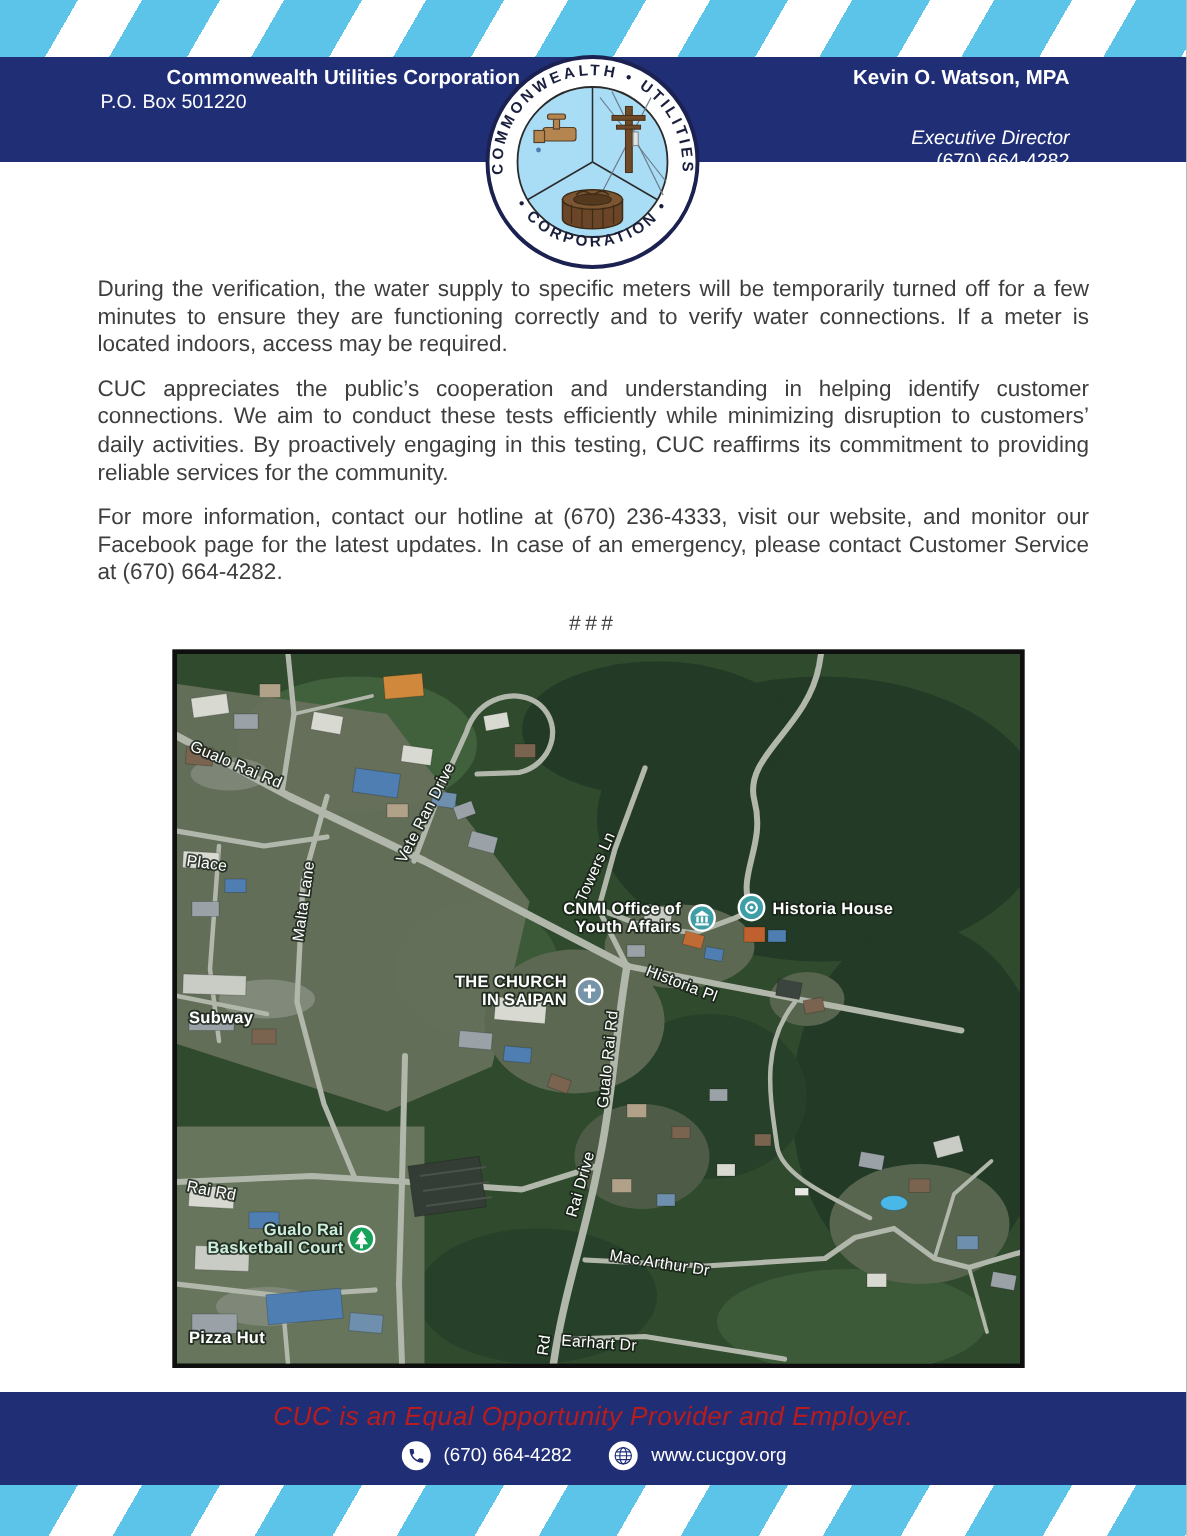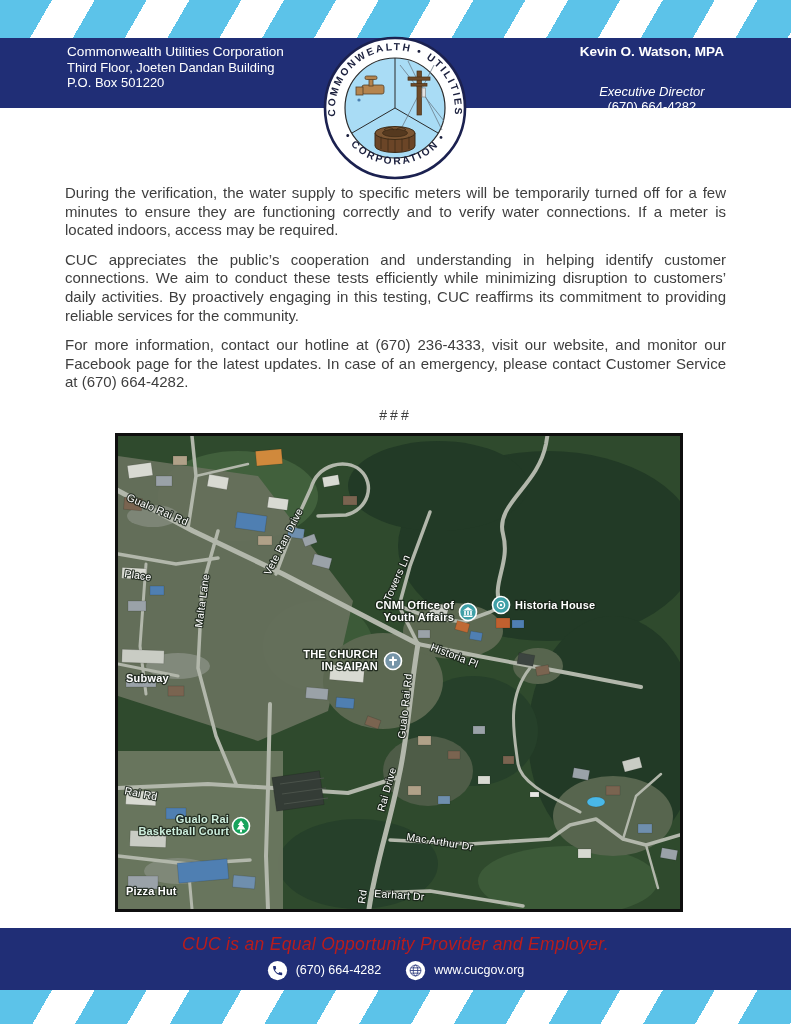--- a/index.html
+++ b/index.html
@@ -14,22 +14,22 @@
     background:repeating-linear-gradient(120deg, #5cc3e9 0 45px, #ffffff 45px 82px);
   }
   .stripe-top { top:0; height:38px; }
   .stripe-bottom { top:990px; height:34px; }
   
   .navy-band { position:absolute; left:0; width:100%; background:#202e76; }
   .header-band { top:38px; height:70px; }
   .footer-band { top:928px; height:62px; }
   
   .header-left { position:absolute; left:67px; top:44px; color:#fff; font-size:13px; line-height:15.6px; }
-  .org-name { font-weight:normal; font-size:13.6px; }
-  .header-right { position:absolute; right:67px; top:44px; color:#fff; font-size:13px; line-height:15.6px; text-align:center; }
+  .org-name { font-weight:bold; font-size:13.6px;margin-left:44px; }
+  .header-right { position:absolute; right:78px; top:44px; color:#fff; font-size:13px; line-height:15.6px; text-align:right; }
   .contact-name { font-weight:bold; font-size:13.6px; }
   .contact-title { font-style:italic;margin-top:24px; }
   
   .logo-wrap { position:absolute; left:322px; top:35px; width:146px; height:146px; }
   .ring-text { font-size:10.2px; font-weight:bold; letter-spacing:2.2px; fill:#1a1f3d; }
   
   .body-copy {
     position:absolute; left:65px; top:184px; width:661px;
     color:#3e3e3e; font-size:15px; line-height:18.6px; text-align:justify;
   }
@@ -64,21 +64,20 @@
 </head>
 <body>
 
 <div class="page">
 
   <div class="stripe-band stripe-top"></div>
 
   <div class="navy-band header-band"></div>
   <div class="header-left">
     <div class="org-name">Commonwealth Utilities Corporation</div>
-    <div>Third Floor, Joeten Dandan Building</div>
     <div>P.O. Box 501220</div>
   </div>
   <div class="header-right">
     <div class="contact-name">Kevin O. Watson, MPA</div>
     <div class="contact-title">Executive Director</div>
     <div>(670) 664-4282</div>
   </div>
 
   <div class="logo-wrap">
     <svg width="146" height="146" viewBox="0 0 146 146">

